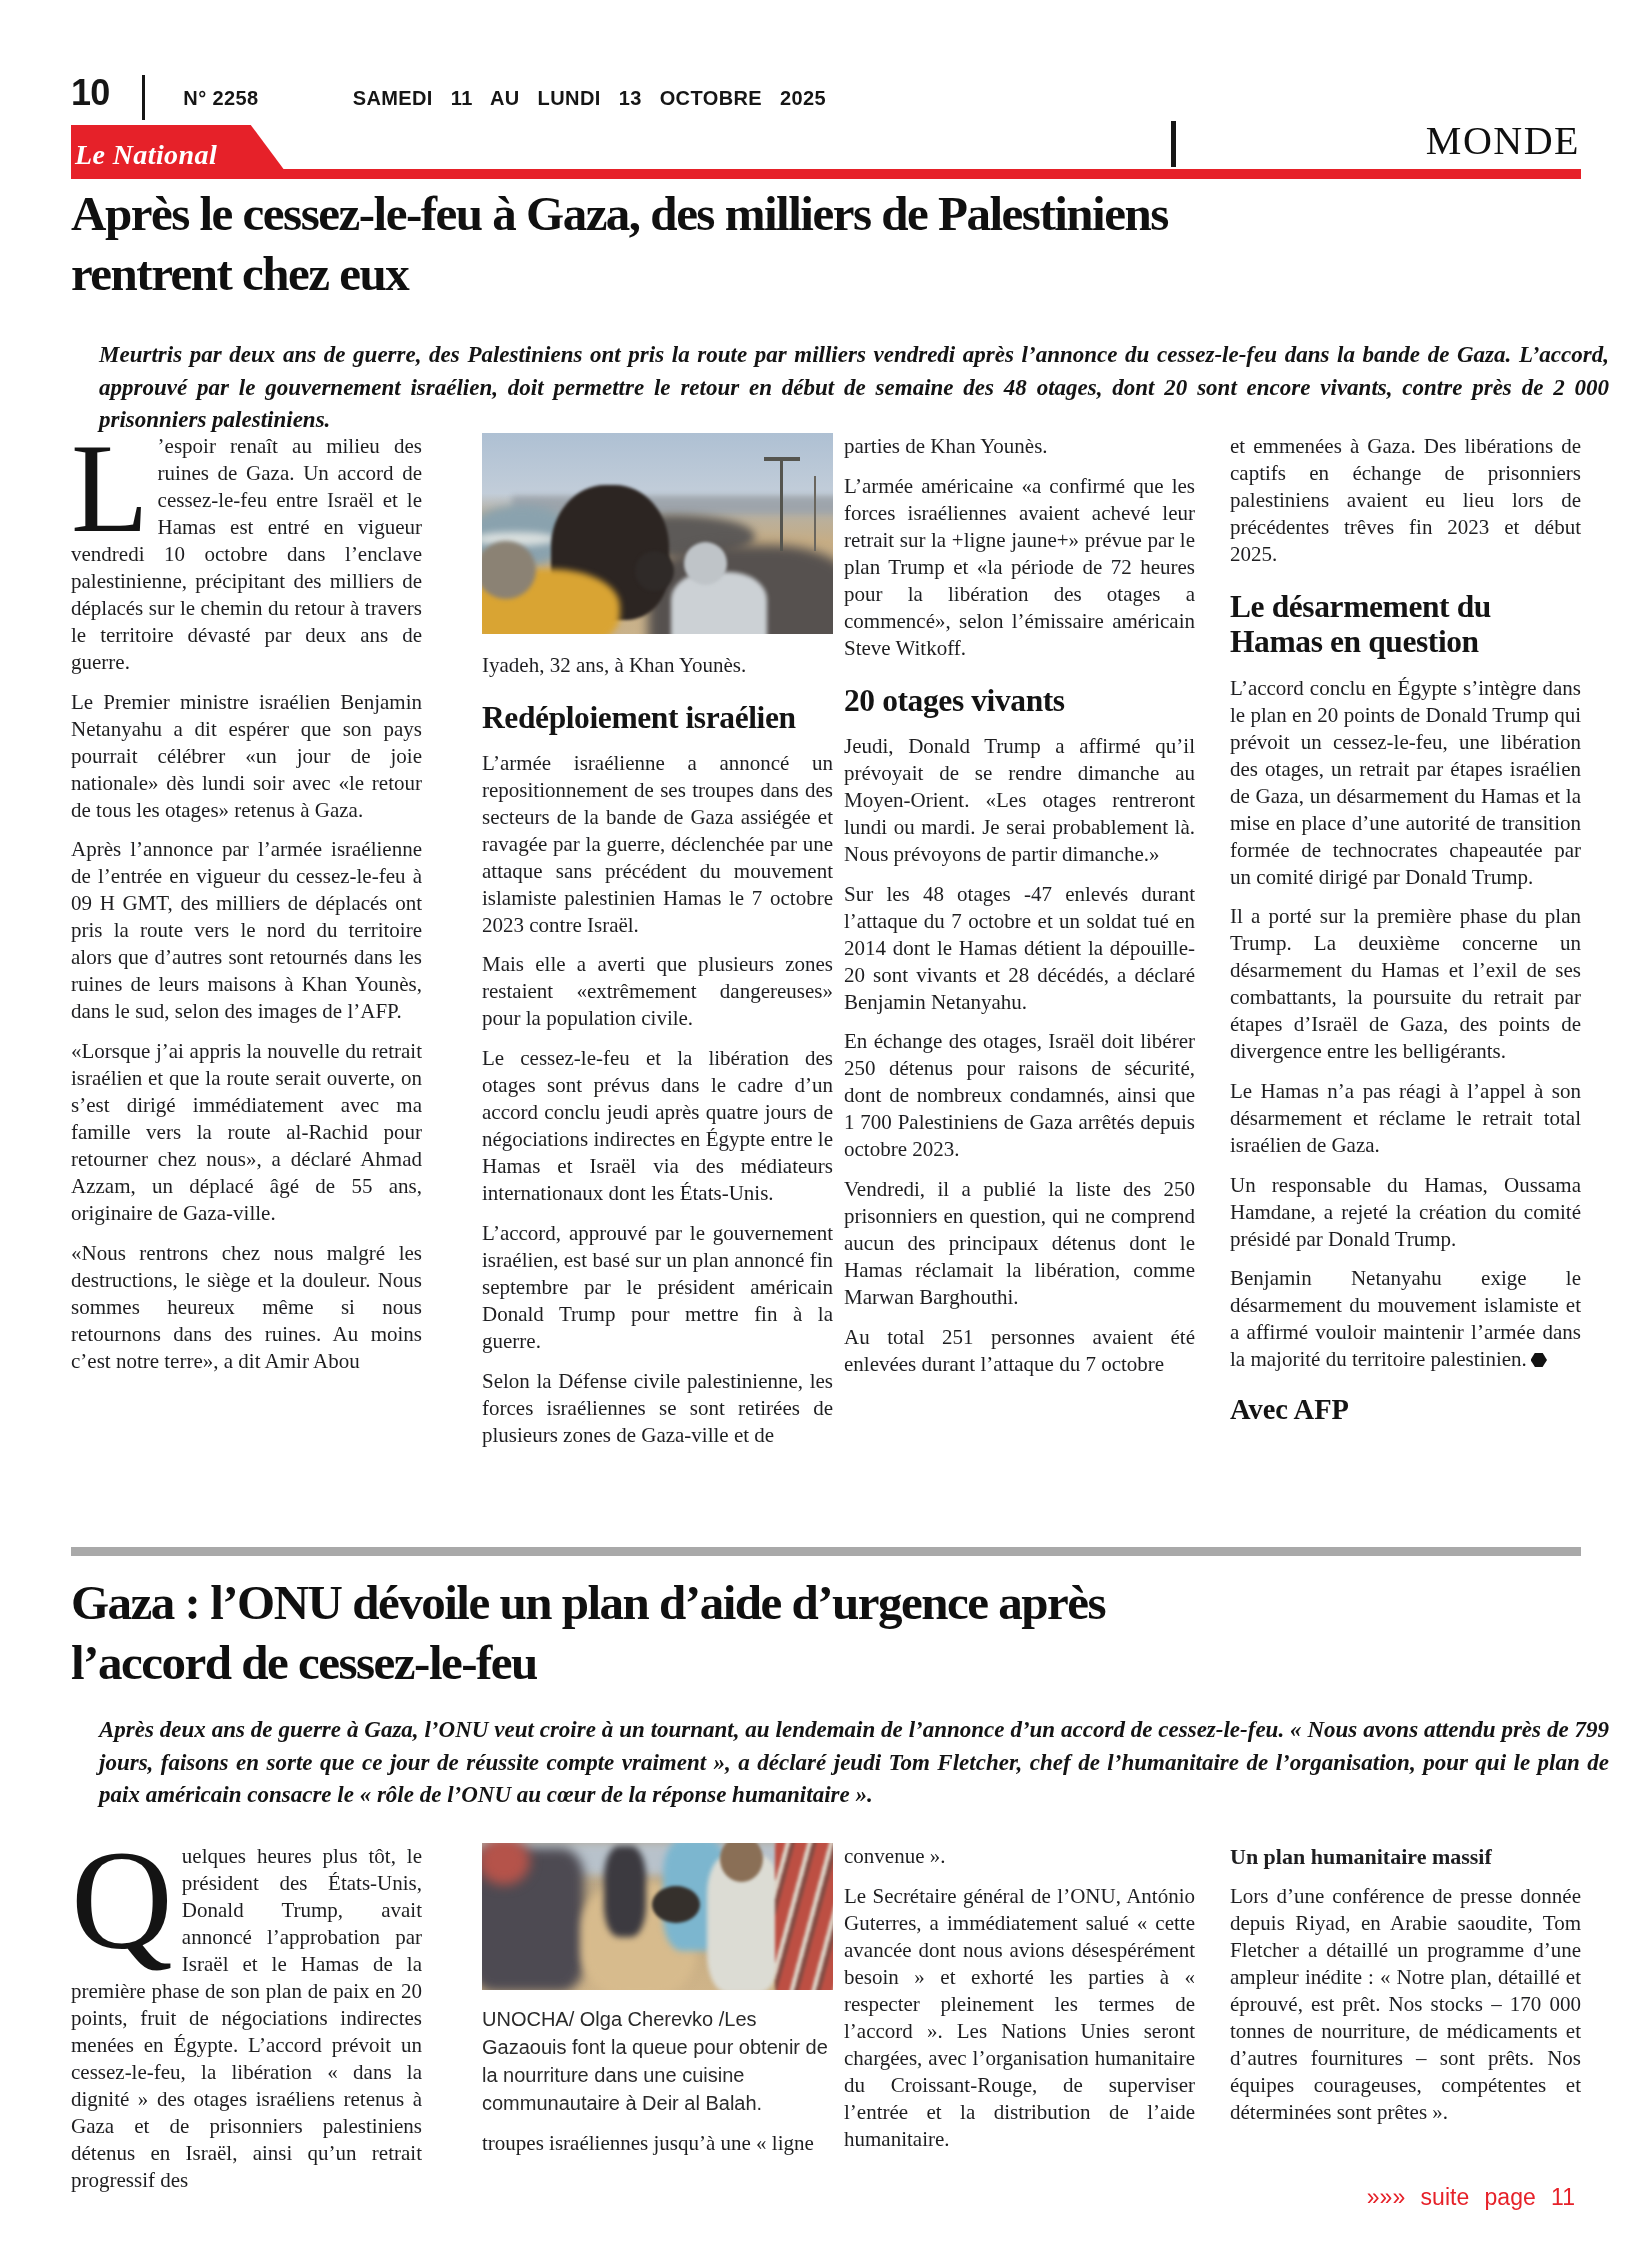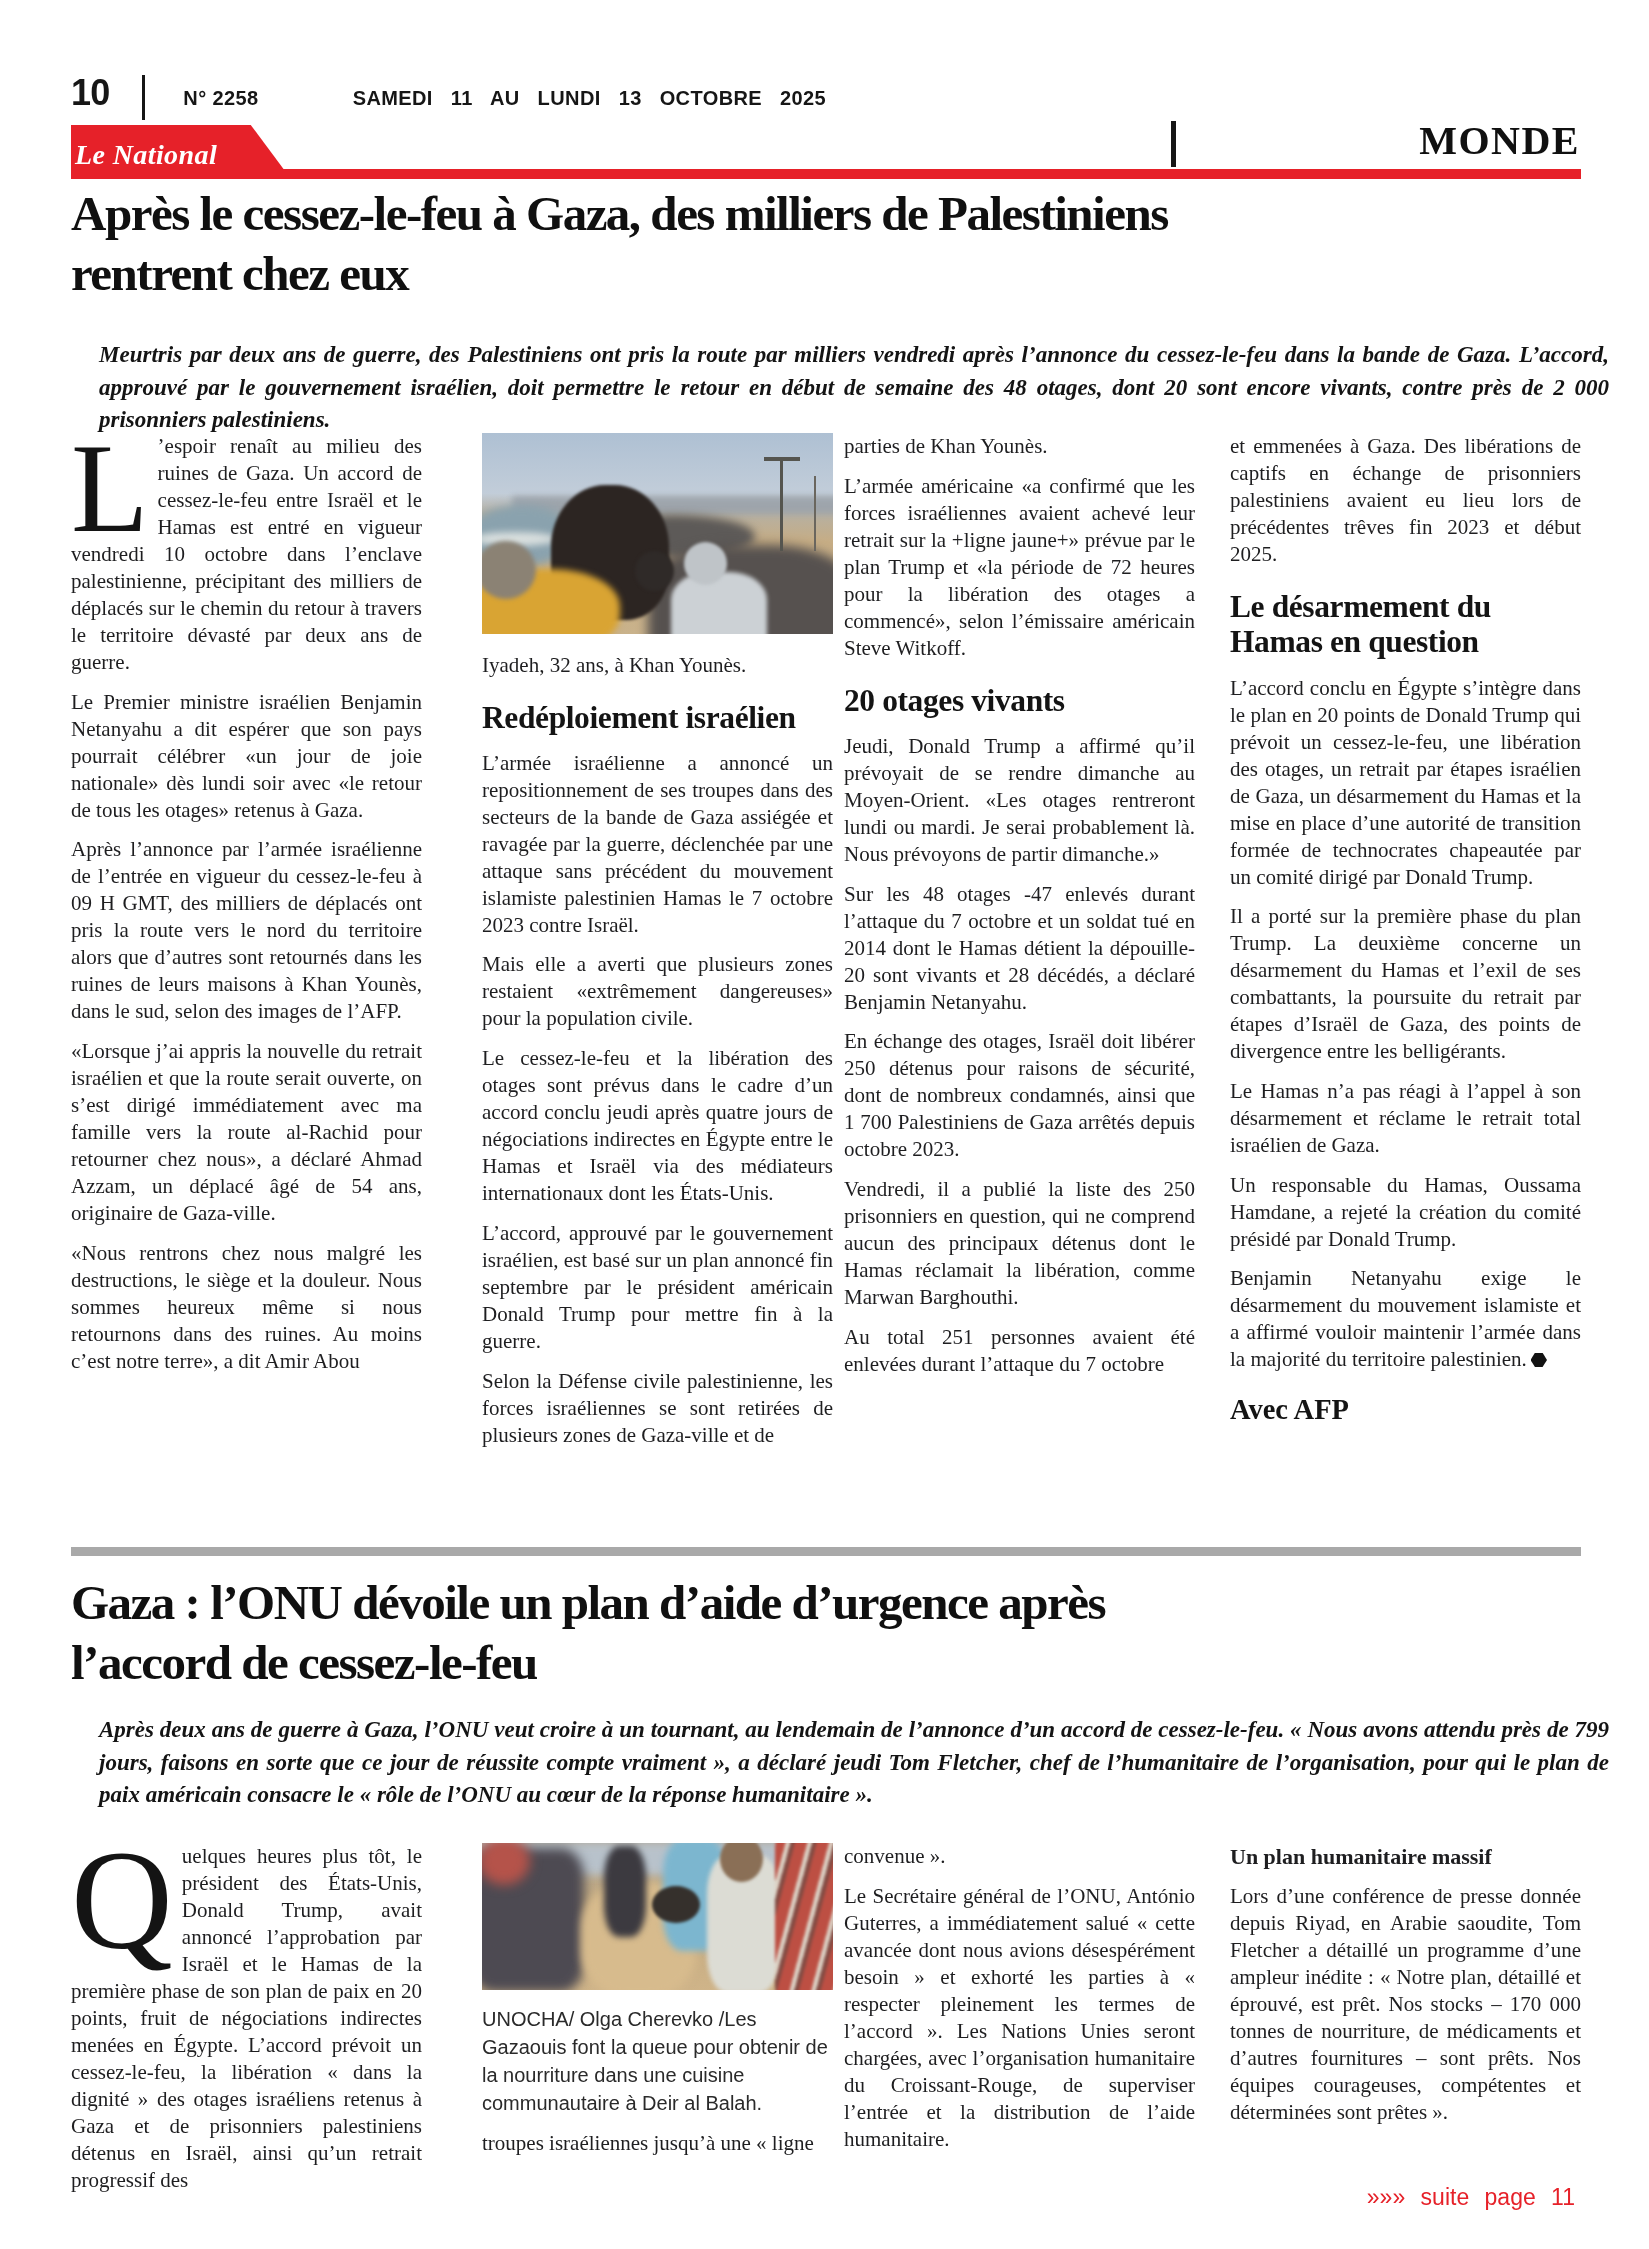--- a/index.html
+++ b/index.html
@@ -14,21 +14,21 @@
   .page-bar  { display:inline-block; width:3.7px; height:45px; background:#161616; margin:0 15px 0 9px; align-self:flex-start; margin-top:3px; }
   .issue     { font-size:20px; margin-right:71px; letter-spacing:0.4px; }
   .date-line { font-size:20px; word-spacing:12px; letter-spacing:0.4px; }
 
   .brand-banner { position:absolute; left:71px; top:125px; width:214px; height:46px;
                   clip-path:polygon(0 0, 84% 0, 100% 100%, 0 100%);
                   display:flex; align-items:flex-end; padding-left:4px; }
   .brand-banner span { font-style:italic; font-weight:bold; color:#fff; font-size:28px; letter-spacing:0.4px; }
   .red-rule   { position:absolute; left:71px; top:169px; width:1510px; height:9.7px; }
   .section-bar   { position:absolute; left:1171px; top:121px; width:4.5px; height:46px; background:#161616; }
-  .section-title { position:absolute; right:70px; top:117px; font-size:40px; font-weight:bold; letter-spacing:1.5px; color:#101010; }
+  .section-title { position:absolute; right:70px; top:117px; font-size:40px; font-weight:normal; letter-spacing:1.5px; color:#101010; }
 
   
   .headline { position:absolute; left:71px; width:1512px; font-weight:bold; color:#101010;
               font-size:49px; line-height:1.22; letter-spacing:-1.5px; }
   .headline span { display:block; }
   #a1-headline { top:184px; }
   #a2-headline { top:1573px; }
   .lead { position:absolute; left:71px; width:1510px; font-weight:bold; font-style:italic;
           font-size:23px; line-height:1.42; text-align:justify; color:#141414;margin-left:28px; }
   #a1-lead { top:339px; }
@@ -117,21 +117,21 @@
   <h1 class="headline" id="a1-headline">
     <span>Après le cessez-le-feu à Gaza, des milliers de Palestiniens</span>
     <span>rentrent chez eux</span>
   </h1>
   <p class="lead" id="a1-lead">Meurtris par deux ans de guerre, des Palestiniens ont pris la route par milliers vendredi après l’annonce du cessez-le-feu dans la bande de Gaza. L’accord, approuvé par le gouvernement israélien, doit permettre le retour en début de semaine des 48 otages, dont 20 sont encore vivants, contre près de 2 000 prisonniers palestiniens.</p>
 
   <div class="col a1 c1">
     <p><span class="dropcap">L</span><span>’espoir renaît au milieu des ruines de Gaza. Un accord de cessez-le-feu entre Israël et le Hamas est entré en vigueur vendredi 10 octobre dans l’enclave palestinienne, précipitant des milliers de déplacés sur le chemin du retour à travers le territoire dévasté par deux ans de guerre.</span></p>
     <p>Le Premier ministre israélien Benjamin Netanyahu a dit espérer que son pays pourrait célébrer «un jour de joie nationale» dès lundi soir avec «le retour de tous les otages» retenus à Gaza.</p>
     <p>Après l’annonce par l’armée israélienne de l’entrée en vigueur du cessez-le-feu à 09 H GMT, des milliers de déplacés ont pris la route vers le nord du territoire alors que d’autres sont retournés dans les ruines de leurs maisons à Khan Younès, dans le sud, selon des images de l’AFP.</p>
-    <p>«Lorsque j’ai appris la nouvelle du retrait israélien et que la route serait ouverte, on s’est dirigé immédiatement avec ma famille vers la route al-Rachid pour retourner chez nous», a déclaré Ahmad Azzam, un déplacé âgé de 54 ans, originaire de Gaza-ville.</p>
+    <p>«Lorsque j’ai appris la nouvelle du retrait israélien et que la route serait ouverte, on s’est dirigé immédiatement avec ma famille vers la route al-Rachid pour retourner chez nous», a déclaré Ahmad Azzam, un déplacé âgé de 55 ans, originaire de Gaza-ville.</p>
     <p>«Nous rentrons chez nous malgré les destructions, le siège et la douleur. Nous sommes heureux même si nous retournons dans des ruines. Au moins c’est notre terre», a dit Amir Abou</p>
   </div>
 
   <div class="col a1 c2">
     <div class="photo photo1">
       <div class="sky"></div>
       <div class="skyline"></div>
       <div class="sea"></div>
       <div class="surf"></div>
       <div class="crowdfar"></div>

